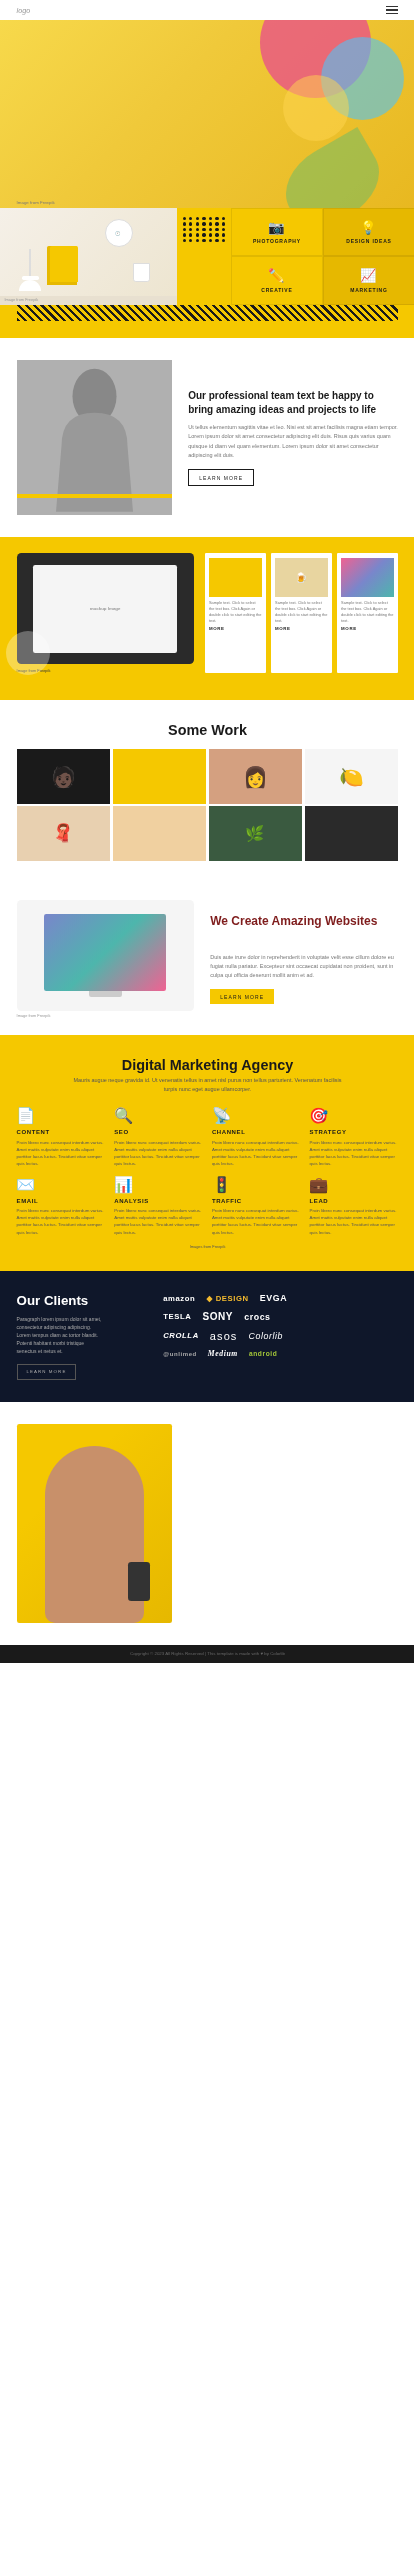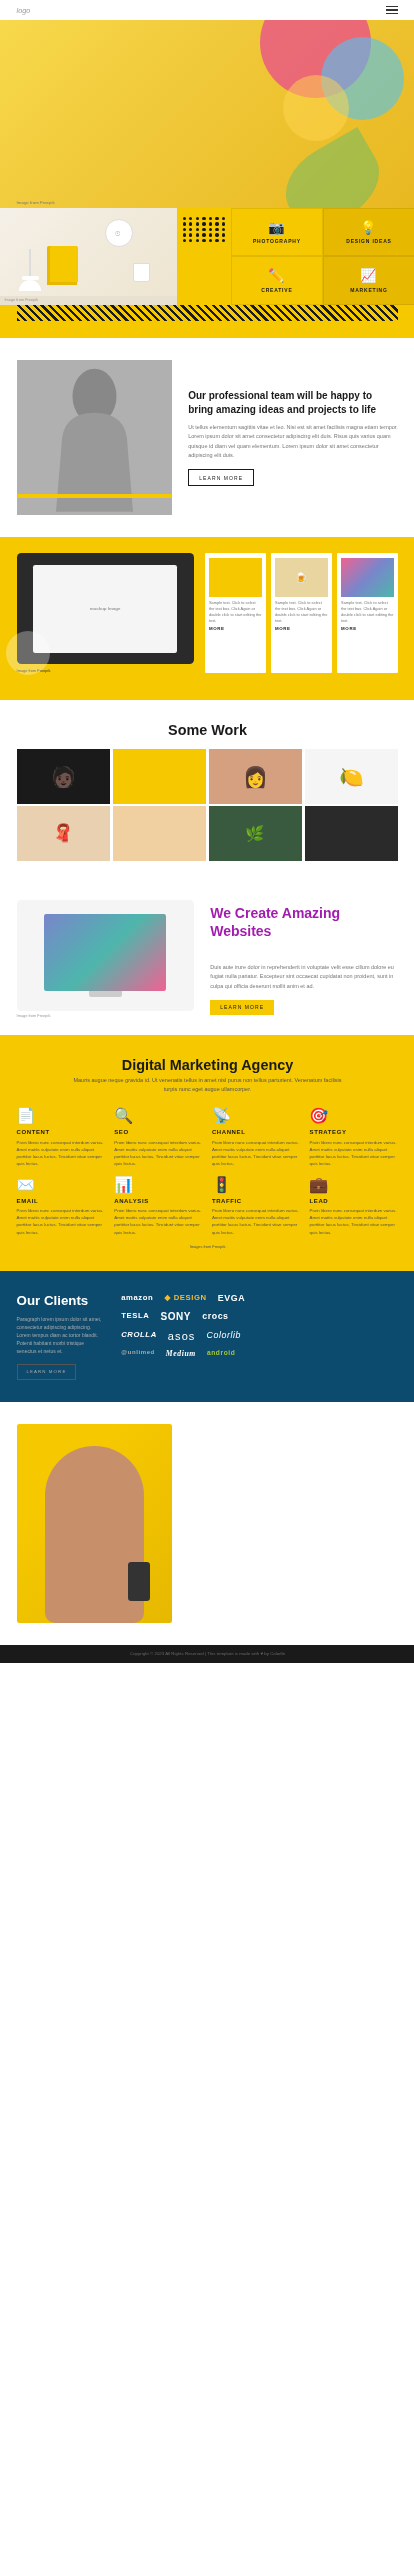--- a/index.html
+++ b/index.html
@@ -164,52 +164,52 @@
       position: relative;
     }
     .monitor-screen { width: 122px; height: 77px; background: #e0e0e0; border-radius: 2.2px; overflow: hidden; }
     .monitor-colorful-app {
       width: 100%; height: 100%;
       background: linear-gradient(135deg, #7986cb 0%, #4db6ac 50%, #f06292 100%);
     }
     .monitor-stand { width: 33px; height: 6.6px; background: #ccc; margin: 0 auto; border-radius: 0 0 2.2px 2.2px; }
     .amazing-image-credit { font-size: 3.9px; color: #999; margin-top: 2.2px; }
     .amazing-content { flex: 1; }
-    .amazing-title { font-size: 14px; font-weight: 700; color: #a21caf; line-height: 1.3; margin-bottom: 23px; }
+    .amazing-title { font-size: 12px; font-weight: 700; color: #7f1d1d; line-height: 1.3; margin-bottom: 23px; }
     .amazing-text { font-size: 5.5px; color: #777; line-height: 1.7; margin-bottom: 8.8px; }
     .btn-learn-more-yellow {
       display: inline-block; background: #f5c800; color: #1a1a1a;
       padding: 4.4px 10px; font-size: 5px; letter-spacing: 1.1px; text-transform: uppercase;
       cursor: pointer; border: none;
     }
 
     
     .marketing-section { background: #f5c800; padding: 22px 16.6px; }
     .marketing-title { font-size: 14.4px; font-weight: 700; color: #1a1a1a; text-align: center; margin-bottom: 3.3px; }
     .marketing-subtitle { font-size: 5.5px; color: #555; text-align: center; line-height: 1.6; margin-bottom: 13.3px; max-width: 276px; margin-left: auto; margin-right: auto; }
     .marketing-grid { display: grid; grid-template-columns: repeat(4, 1fr); gap: 8.8px; }
     .marketing-item { background: transparent; }
     .marketing-item-icon { font-size: 15.5px; margin-bottom: 4.4px; }
     .marketing-item-title { font-size: 6px; font-weight: 700; color: #1a1a1a; text-transform: uppercase; letter-spacing: 0.6px; margin-bottom: 3.3px; }
     .marketing-item-text { font-size: 4.4px; color: #555; line-height: 1.6; }
     .marketing-images-credit { font-size: 3.9px; color: #555; text-align: center; margin-top: 8.8px; }
 
     
-    .clients-section { background: #0c4a6e; padding: 22px 16.6px; }
+    .clients-section { background: #0f172a; padding: 22px 16.6px; }
     .clients-inner { display: flex; gap: 16.6px; align-items: flex-start; }
     .clients-left { width: 88px; flex-shrink: 0; }
     .clients-title { font-size: 13.3px; font-weight: 700; color: #fff; margin-bottom: 6.6px; }
     .clients-text { font-size: 5px; color: #aaa; line-height: 1.6; margin-bottom: 8.8px; }
     .btn-learn-more-white {
       display: inline-block; border: 0.6px solid #555; color: #aaa;
       padding: 4.4px 8.8px; font-size: 4.4px; letter-spacing: 1.1px; text-transform: uppercase;
       cursor: pointer; background: transparent;
     }
     .clients-logos { flex: 1; }
-    .clients-logo-row { display: flex; gap: 11px; margin-bottom: 7.7px; flex-wrap: wrap; }
+    .clients-logo-row { display: flex; align-items: center; gap: 11px; margin-bottom: 7.7px; flex-wrap: wrap; margin-left: 42px; }
     .client-logo { font-size: 7.7px; font-weight: 700; color: #fff; letter-spacing: 0.6px; }
     .client-logo.binance { color: #f3ba2f; }
     .client-logo.evga { font-size: 8.8px; }
     .client-logo.crolla { font-weight: 900; font-style: italic; }
     .client-logo.bergner { font-style: italic; font-weight: 300; font-size: 8.8px; }
     .client-logo.medium { font-family: serif; font-style: italic; }
 
     
     .contact-section { background: #fff; padding: 22px 16.6px; display: flex; gap: 16.6px; align-items: flex-start; }
     .contact-left { flex: 1; }
@@ -362,21 +362,21 @@
       <div style="width:100%;height:100%;background:#b0b0b0;display:flex;align-items:center;justify-content:center;">
         <svg width="99" height="149" viewBox="0 0 180 270">
           <ellipse cx="90" cy="60" rx="40" ry="50" fill="#888"></ellipse>
           <path d="M30 150 Q30 90 90 90 Q150 90 150 150 L160 270 L20 270 Z" fill="#999"></path>
         </svg>
       </div>
     </div>
     <div class="about-yellow-bar"></div>
   </div>
   <div class="about-content">
-    <h2 class="about-title">Our professional team will be happy to bring amazing ideas and projects to life</h2>
+    <h2 class="about-title">Our professional team text be happy to bring amazing ideas and projects to life</h2>
     <p class="about-text">Ut tellus elementum sagittis vitae et leo. Nisi est sit amet facilisis magna etiam tempor. Lorem ipsum dolor sit amet consectetur adipiscing elit duis. Risus quis varius quam quisque id diam vel quam elementum. Lorem ipsum dolor sit amet consectetur adipiscing elit duis.</p>
     <button class="btn-learn-more">LEARN MORE</button>
   </div>
 </section>
 
 <section class="portfolio-section">
   <div class="portfolio-top">
     <div style="display:flex;flex-direction:column;align-items:flex-start;">
       <div class="portfolio-laptop">
         <div class="portfolio-circle"></div>

